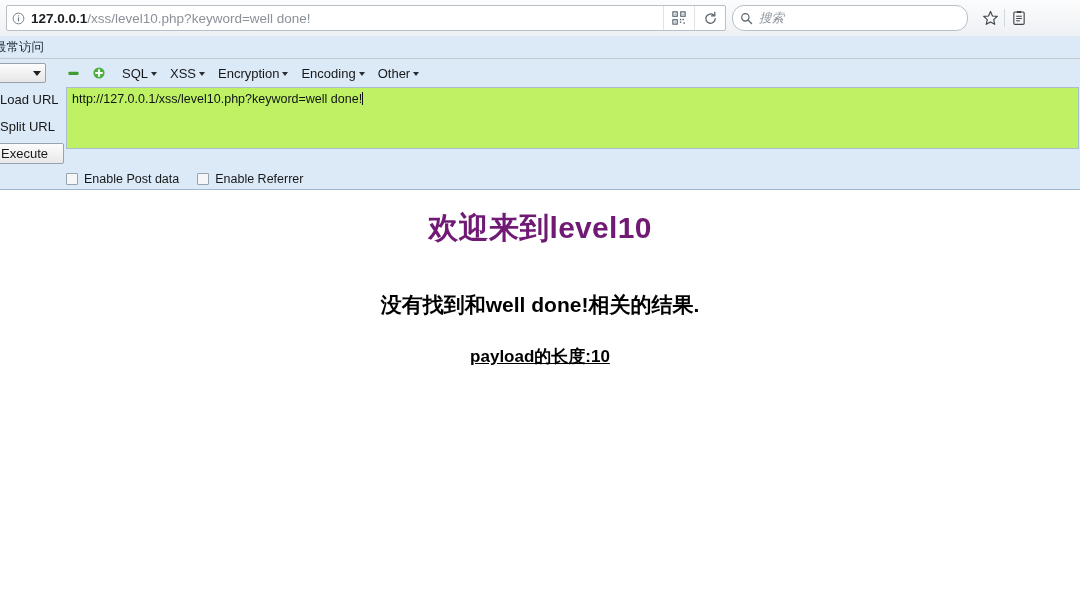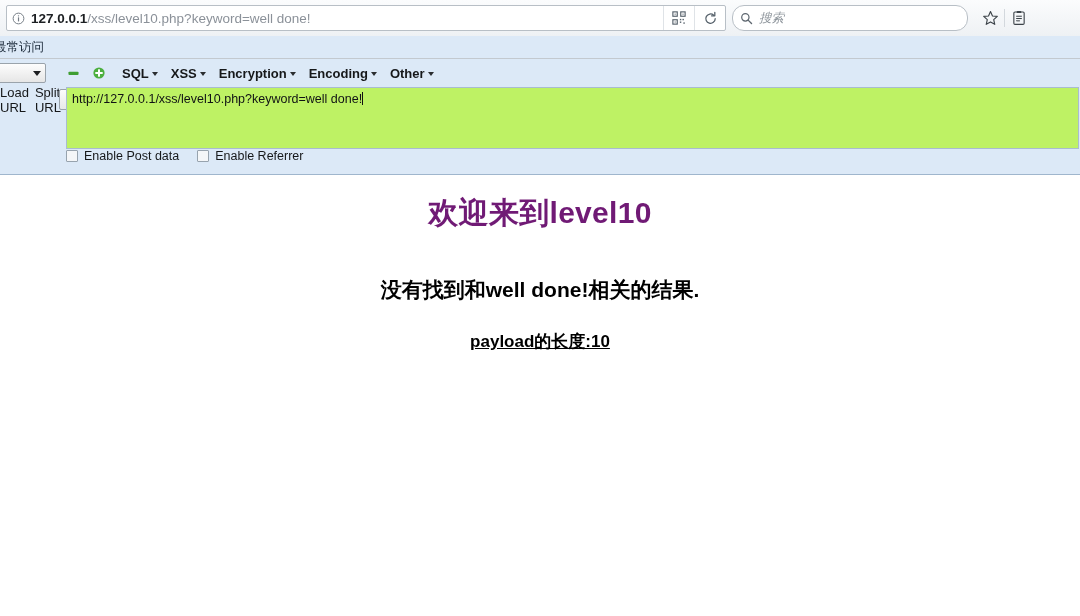--- a/index.html
+++ b/index.html
@@ -104,21 +104,20 @@
     border-bottom: 1px solid #9fb6cd;
     box-sizing: border-box;
     padding-bottom: 3px;
   }
   .hb-row1 {
     height: 28px;
     display: flex;
     align-items: center;
     gap: 8px;
     padding-left: 0;
-    font-weight: bold;
   }
   .hb-select {
     width: 52px;
     height: 20px;
     margin-left: -6px;
     background: linear-gradient(#fdfdfd, #e6e6e6);
     border: 1px solid #9aa3ab;
     border-radius: 2px;
     display: flex;
     align-items: center;
@@ -151,21 +150,21 @@
     border-right: 3.5px solid transparent;
     border-top: 4.5px solid #2a2d30;
     margin-top: 2px;
   }
 
   .hb-body { display: flex; align-items: flex-start; }
   .hb-leftcol {
     width: 66px;
     flex: 0 0 66px;
     display: flex;
-    flex-direction: row;
+    flex-direction: column;
     gap: 6px;
     padding-top: 2px;
   }
   .hb-btn {
     height: 21px;
     font-size: 13px;
     color: #16181a;
     display: flex;
     align-items: center;
     padding-left: 0px;
@@ -199,21 +198,21 @@
   .caret-bar {
     display: inline-block;
     width: 1px;
     height: 13px;
     background: #111;
     vertical-align: -2px;
   }
 
   .hb-checkrow {
     display: flex;
-    align-items: flex-start;
+    align-items: flex-end;
     gap: 18px;
     padding-left: 66px;
     height: 22px;
     font-size: 12.5px;
     color: #16181a;
   }
   .hb-check { display: inline-flex; align-items: center; gap: 6px; }
   .cbox {
     width: 12px; height: 12px;
     background: #f4f6f8;

